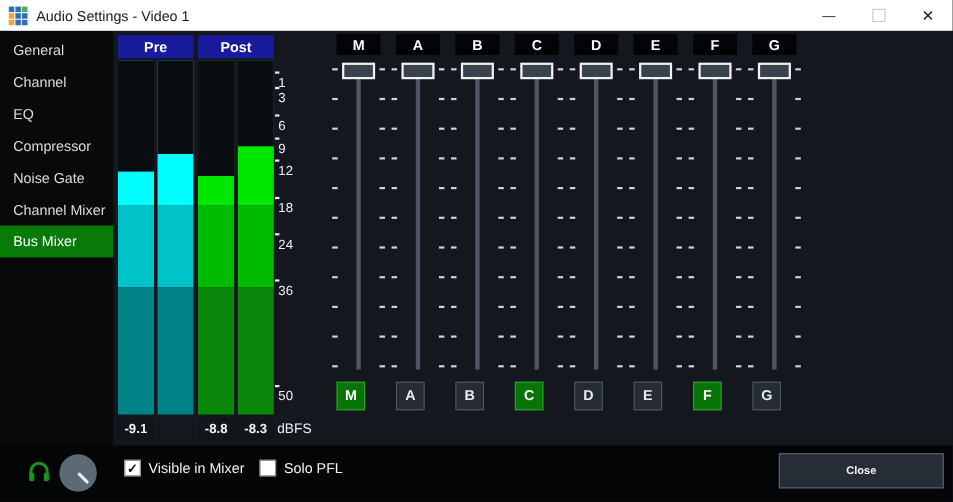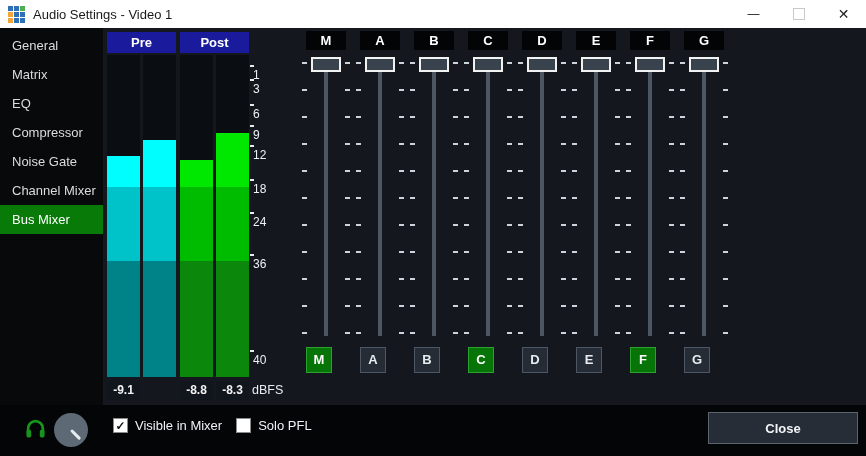--- a/index.html
+++ b/index.html
@@ -72,21 +72,21 @@
   .knob-line{position:absolute;left:50%;top:50%;width:3px;height:13px;background:#e6ebf0;
              border-radius:2px;transform-origin:top center;
              transform:translateX(-1.5px) rotate(-45deg)}
   .chk-row{position:absolute;left:113px;top:13px;display:flex;gap:14px;align-items:center}
   .chk{display:flex;align-items:center;gap:7px;cursor:pointer}
   .chk-box{width:15px;height:15px;background:#ffffff;border:1px solid #8a8a8a;font-size:12px;
            font-weight:bold;color:#111;display:flex;align-items:center;justify-content:center;
            line-height:1;box-sizing:border-box}
   .chk-label{font-size:13px;color:#f0f2f5;white-space:nowrap}
   .close-btn{position:absolute;left:708px;top:7px;width:150px;height:32px;background:#272d37;
-             border:1px solid #5a6473;color:#f3f5f8;font-weight:bold;font-size:13px;
+             border:1px solid #5a6473;color:#f3f5f8;font-weight:bold;font-size:10px;
              font-family:inherit;cursor:pointer}
 </style>
 </head>
 <body>
 
 <div class="titlebar">
   <div class="app-icon">
     <span class="ic-b"></span>
       <span class="ic-b"></span>
       <span class="ic-g"></span>
@@ -103,21 +103,21 @@
     <div class="tb-btn max">
       <span class="max-box"></span>
     </div>
     <div class="tb-btn close">✕</div>
   </div>
 </div>
 
 <div class="content">
   <div class="sidebar">
       <div class="side-item">General</div>
-      <div class="side-item">Matrix</div>
+      <div class="side-item">Channel</div>
       <div class="side-item">EQ</div>
       <div class="side-item">Compressor</div>
       <div class="side-item">Noise Gate</div>
       <div class="side-item">Channel Mixer</div>
       <div class="side-item selected">Bus Mixer</div>
     </div>
 
   <div class="meter-panel">
     <div class="mg-label pre">Pre</div>
     <div class="mg-label post">Post</div>
@@ -179,21 +179,21 @@
         <div class="scale-tick" style="top: 51.9%;">
           <div class="scale-dash"></div>
           <div class="scale-num">24</div>
         </div>
         <div class="scale-tick" style="top: 64.9%;">
           <div class="scale-dash"></div>
           <div class="scale-num">36</div>
         </div>
         <div class="scale-tick" style="top: 94.7%;">
           <div class="scale-dash"></div>
-          <div class="scale-num">40</div>
+          <div class="scale-num">50</div>
         </div>
       </div>
     <div class="unit-label">dBFS</div>
   </div>
 
   <div class="fader-panel" id="faders">
       <div class="fader-col" style="left: 299px;">
         <div class="f-header">M</div>
         <div class="f-track"></div>
         <div class="f-tick l" style="top: 34px;"></div>

